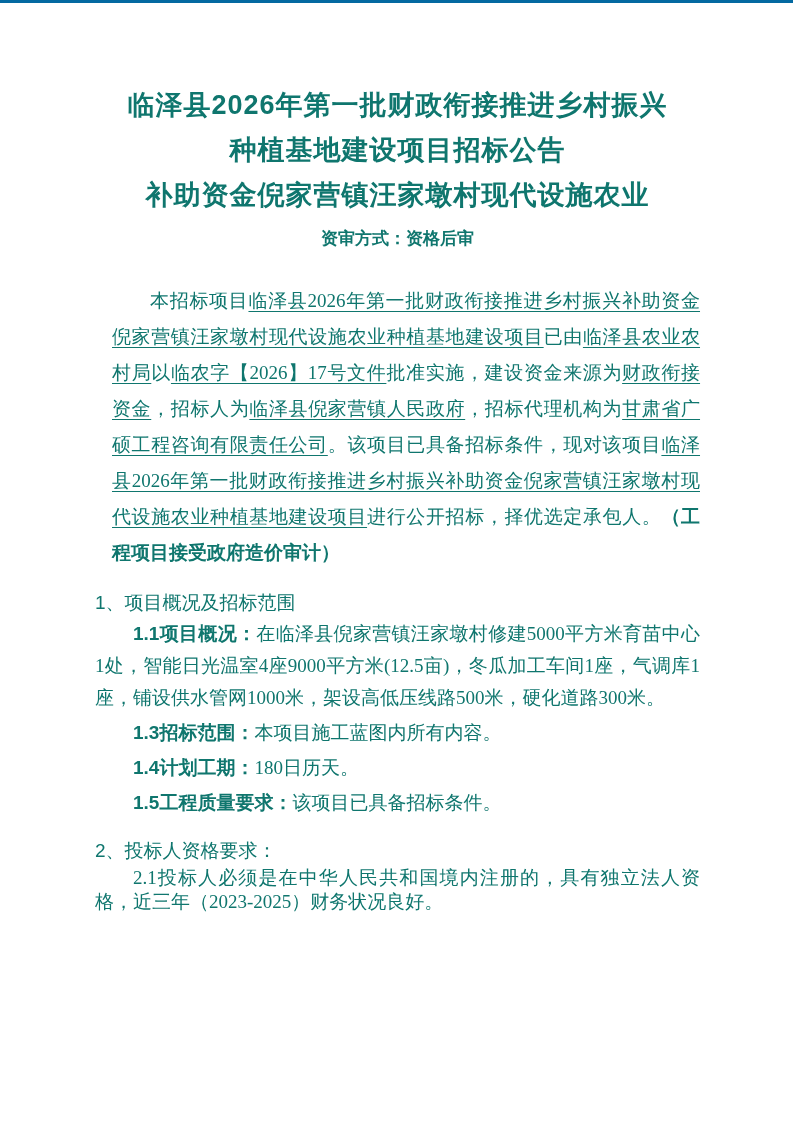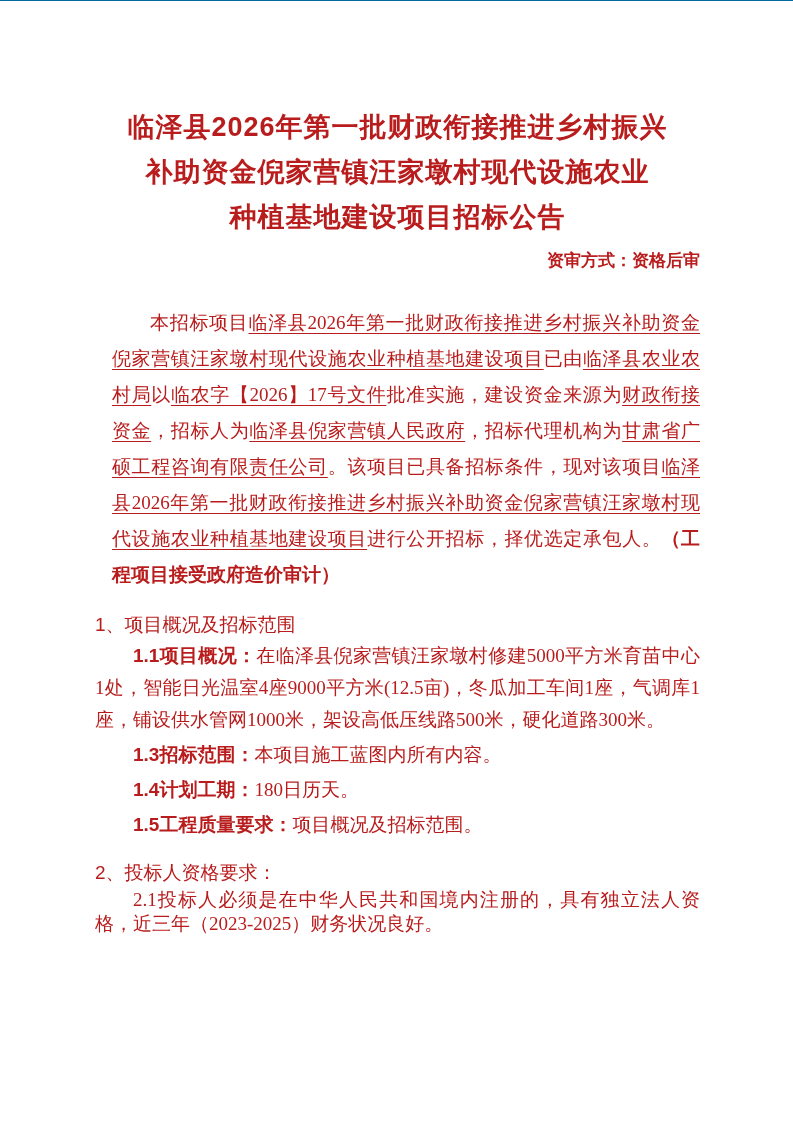--- a/index.html
+++ b/index.html
@@ -1,31 +1,31 @@
 <!DOCTYPE html>
 <html lang="zh"><head>
 <meta charset="utf-8">
 <style>
   html,body{margin:0;padding:0;background:#ffffff;}
   .page{
-    width:793px;height:1122px;background:#ffffff;color:#b91c1c;
-    box-sizing:border-box;padding:104px 93px 0 95px;
+    width:793px;height:1122px;background:#ffffff;color:#0f766e;
+    box-sizing:border-box;padding:80px 93px 0 95px;
     font-family:"Liberation Serif",serif;
     overflow:hidden;position:relative;
-    border-top:1px solid #0369a1;
+    border-top:3px solid #0369a1;
   }
   .title{
     font-family:"Liberation Sans",sans-serif;
     font-weight:bold;font-size:27px;line-height:45px;
     text-align:center;letter-spacing:1px;margin:0;
   }
   .subtitle{
     font-family:"Liberation Sans",sans-serif;
     font-weight:bold;font-size:17px;line-height:20px;
-    text-align:right;margin-top:11px;
+    text-align:center;margin-top:11px;
   }
   .subtitle.second{margin-top:10px;}
   .intro{
     font-size:19px;line-height:36px;margin:34px 0 0 17px;
     text-align:justify;text-indent:2em;
   }
   .intro span.u{text-decoration:underline;text-underline-offset:4px;}
   .intro span.b{font-weight:bold;font-family:"Liberation Sans",sans-serif;}
   .section-heading{
     font-family:"Liberation Sans",sans-serif;
@@ -41,22 +41,22 @@
   }
   .item.wide{line-height:24px;}
 </style>
 </head>
 <body>
 
 <div class="page">
 
   <h1 class="title">
     <div>临泽县2026年第一批财政衔接推进乡村振兴</div>
+    <div>种植基地建设项目招标公告</div>
     <div>补助资金倪家营镇汪家墩村现代设施农业</div>
-    <div>种植基地建设项目招标公告</div>
   </h1>
 
   <div class="subtitle">资审方式：资格后审</div>
 
   <p class="intro"><span>本招标项目</span><span class="u">临泽县2026年第一批财政衔接推进乡村振兴补助资金倪家营镇汪家墩村现代设施农业种植基地建设项目</span><span>已由</span><span class="u">临泽县农业农村局</span><span>以</span><span class="u">临农字【2026】17号文件</span><span>批准实施，建设资金来源为</span><span class="u">财政衔接资金</span><span>，招标人为</span><span class="u">临泽县倪家营镇人民政府</span><span>，招标代理机构为</span><span class="u">甘肃省广硕工程咨询有限责任公司</span><span>。该项目已具备招标条件，现对该项目</span><span class="u">临泽县2026年第一批财政衔接推进乡村振兴补助资金倪家营镇汪家墩村现代设施农业种植基地建设项目</span><span>进行公开招标，择优选定承包人。</span><span class="b">（工程项目接受政府造价审计）</span></p>
 
   <h2 class="section-heading">1、项目概况及招标范围</h2>
 
   <p class="item">
     <span class="label">1.1项目概况：</span><span>在临泽县倪家营镇汪家墩村修建5000平方米育苗中心1处，智能日光温室4座9000平方米(12.5亩)，冬瓜加工车间1座，气调库1座，铺设供水管网1000米，架设高低压线路500米，硬化道路300米。</span>
@@ -65,21 +65,21 @@
 
   <p class="item">
     <span class="label">1.3招标范围：</span><span>本项目施工蓝图内所有内容。</span>
   </p>
 
   <p class="item">
     <span class="label">1.4计划工期：</span><span>180日历天。</span>
   </p>
 
   <p class="item">
-    <span class="label">1.5工程质量要求：</span><span>项目概况及招标范围。</span>
+    <span class="label">1.5工程质量要求：</span><span>该项目已具备招标条件。</span>
   </p>
 
   <h2 class="section-heading">2、投标人资格要求：</h2>
 
   <p class="item wide">
     <span>2.1投标人必须是在中华人民共和国境内注册的，具有独立法人资格，近三年（2023-2025）财务状况良好。</span>
   </p>
 
 </div>
 

